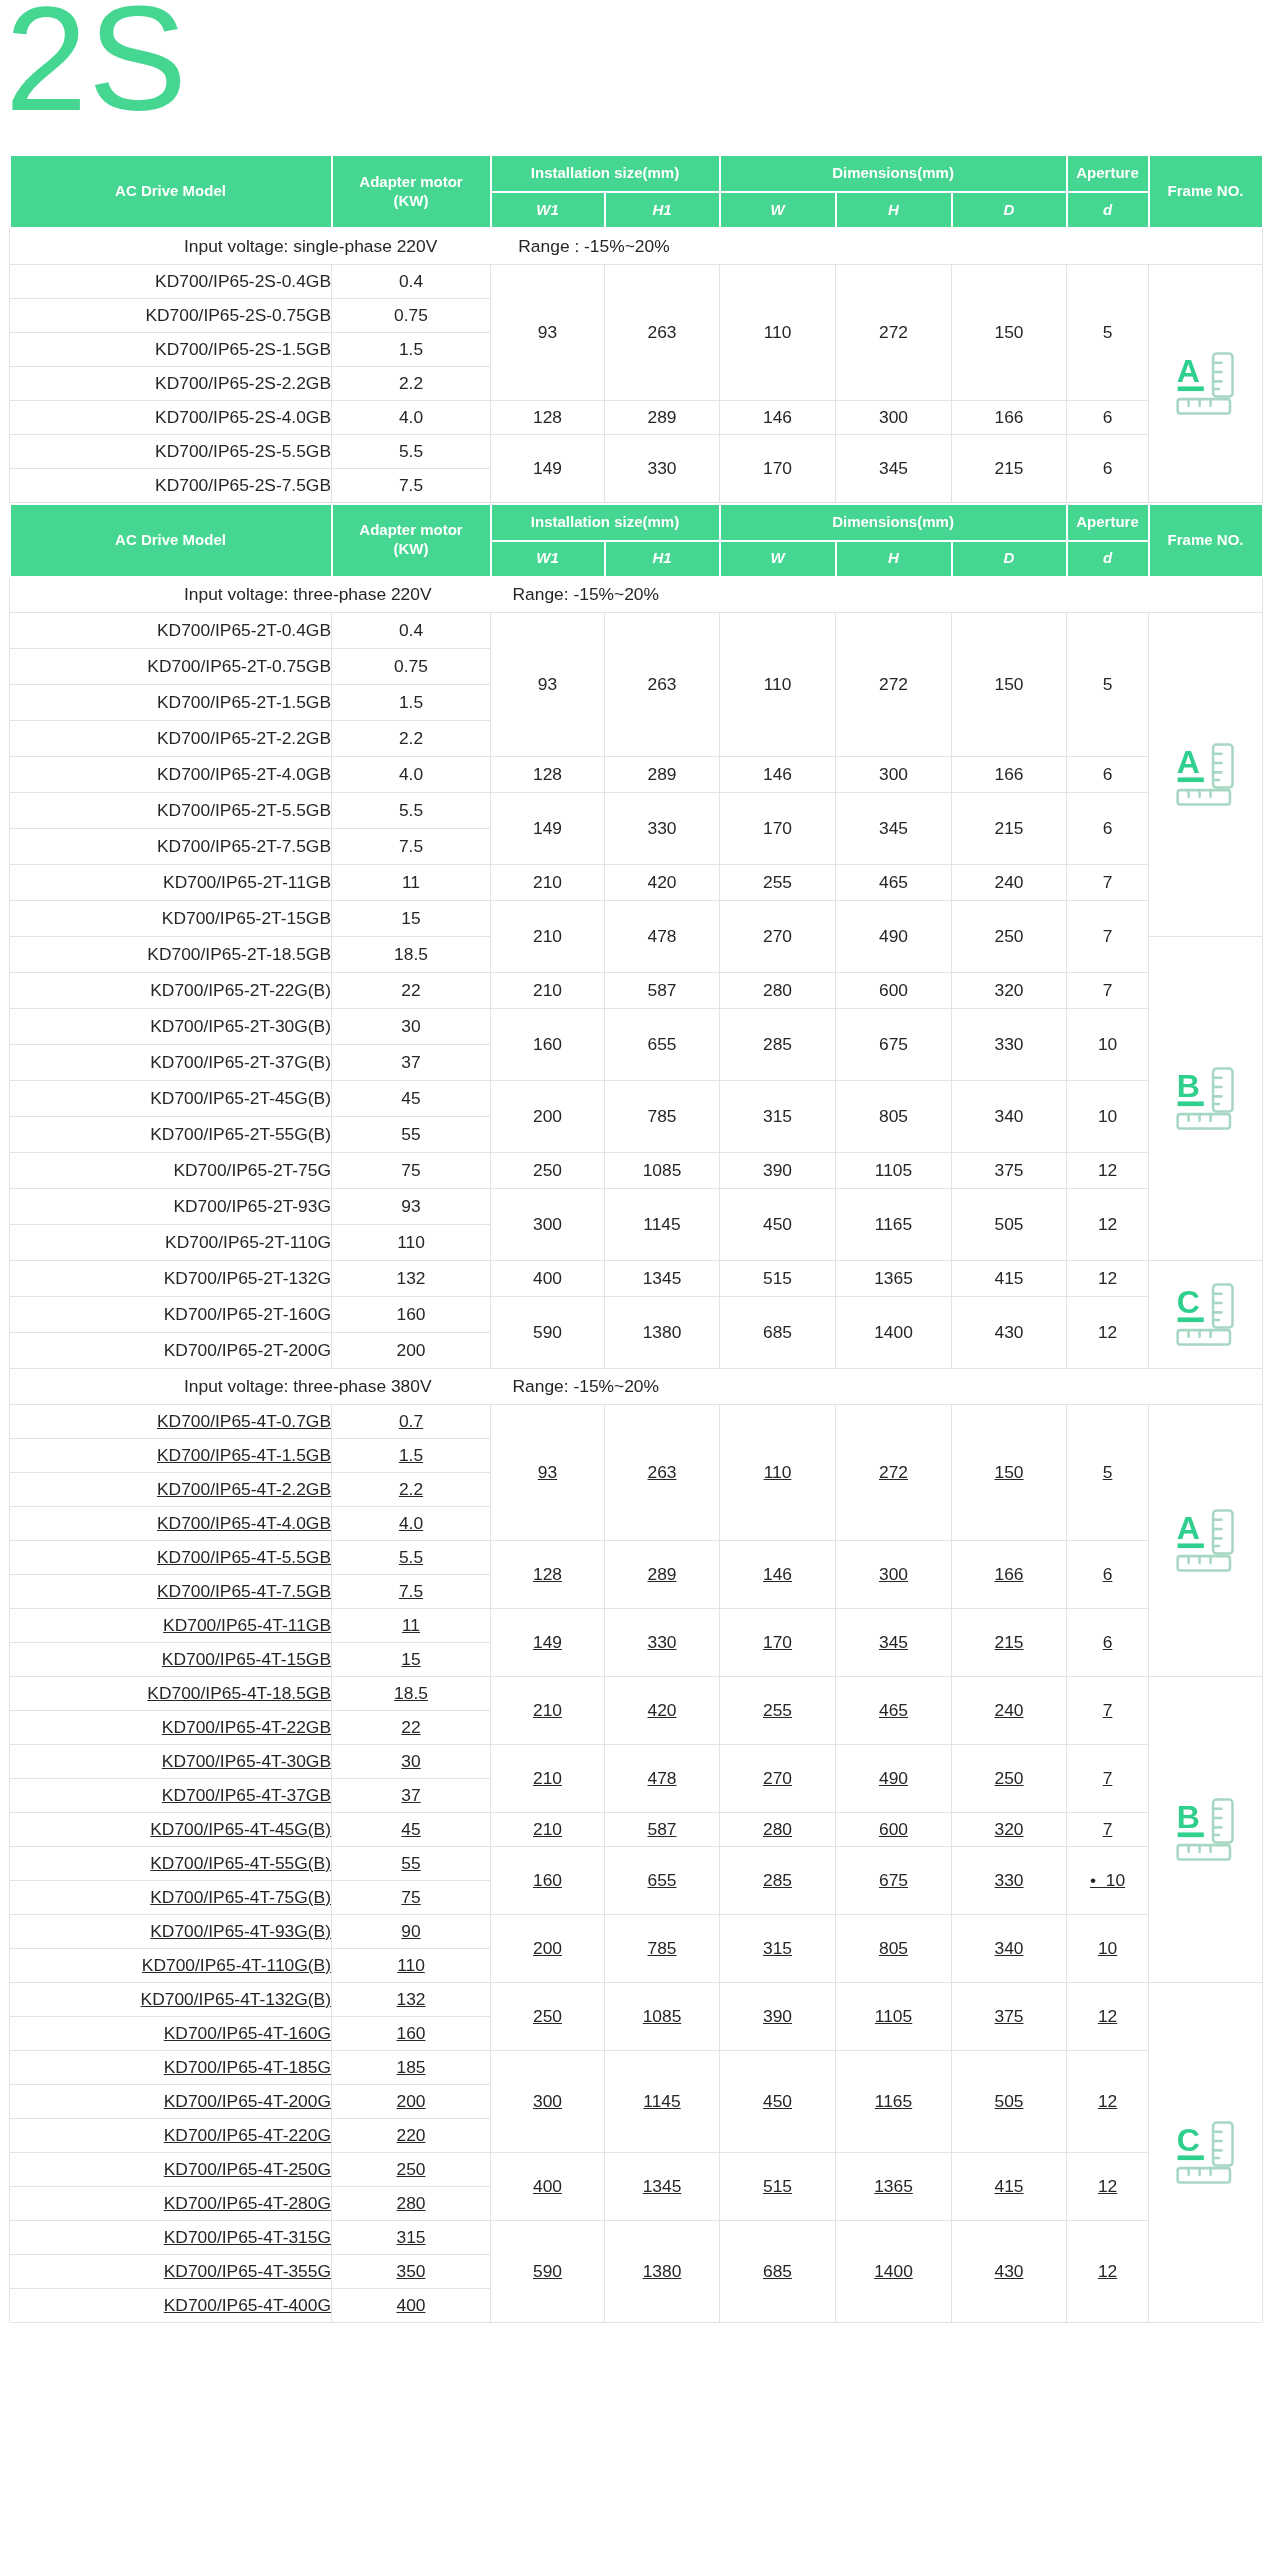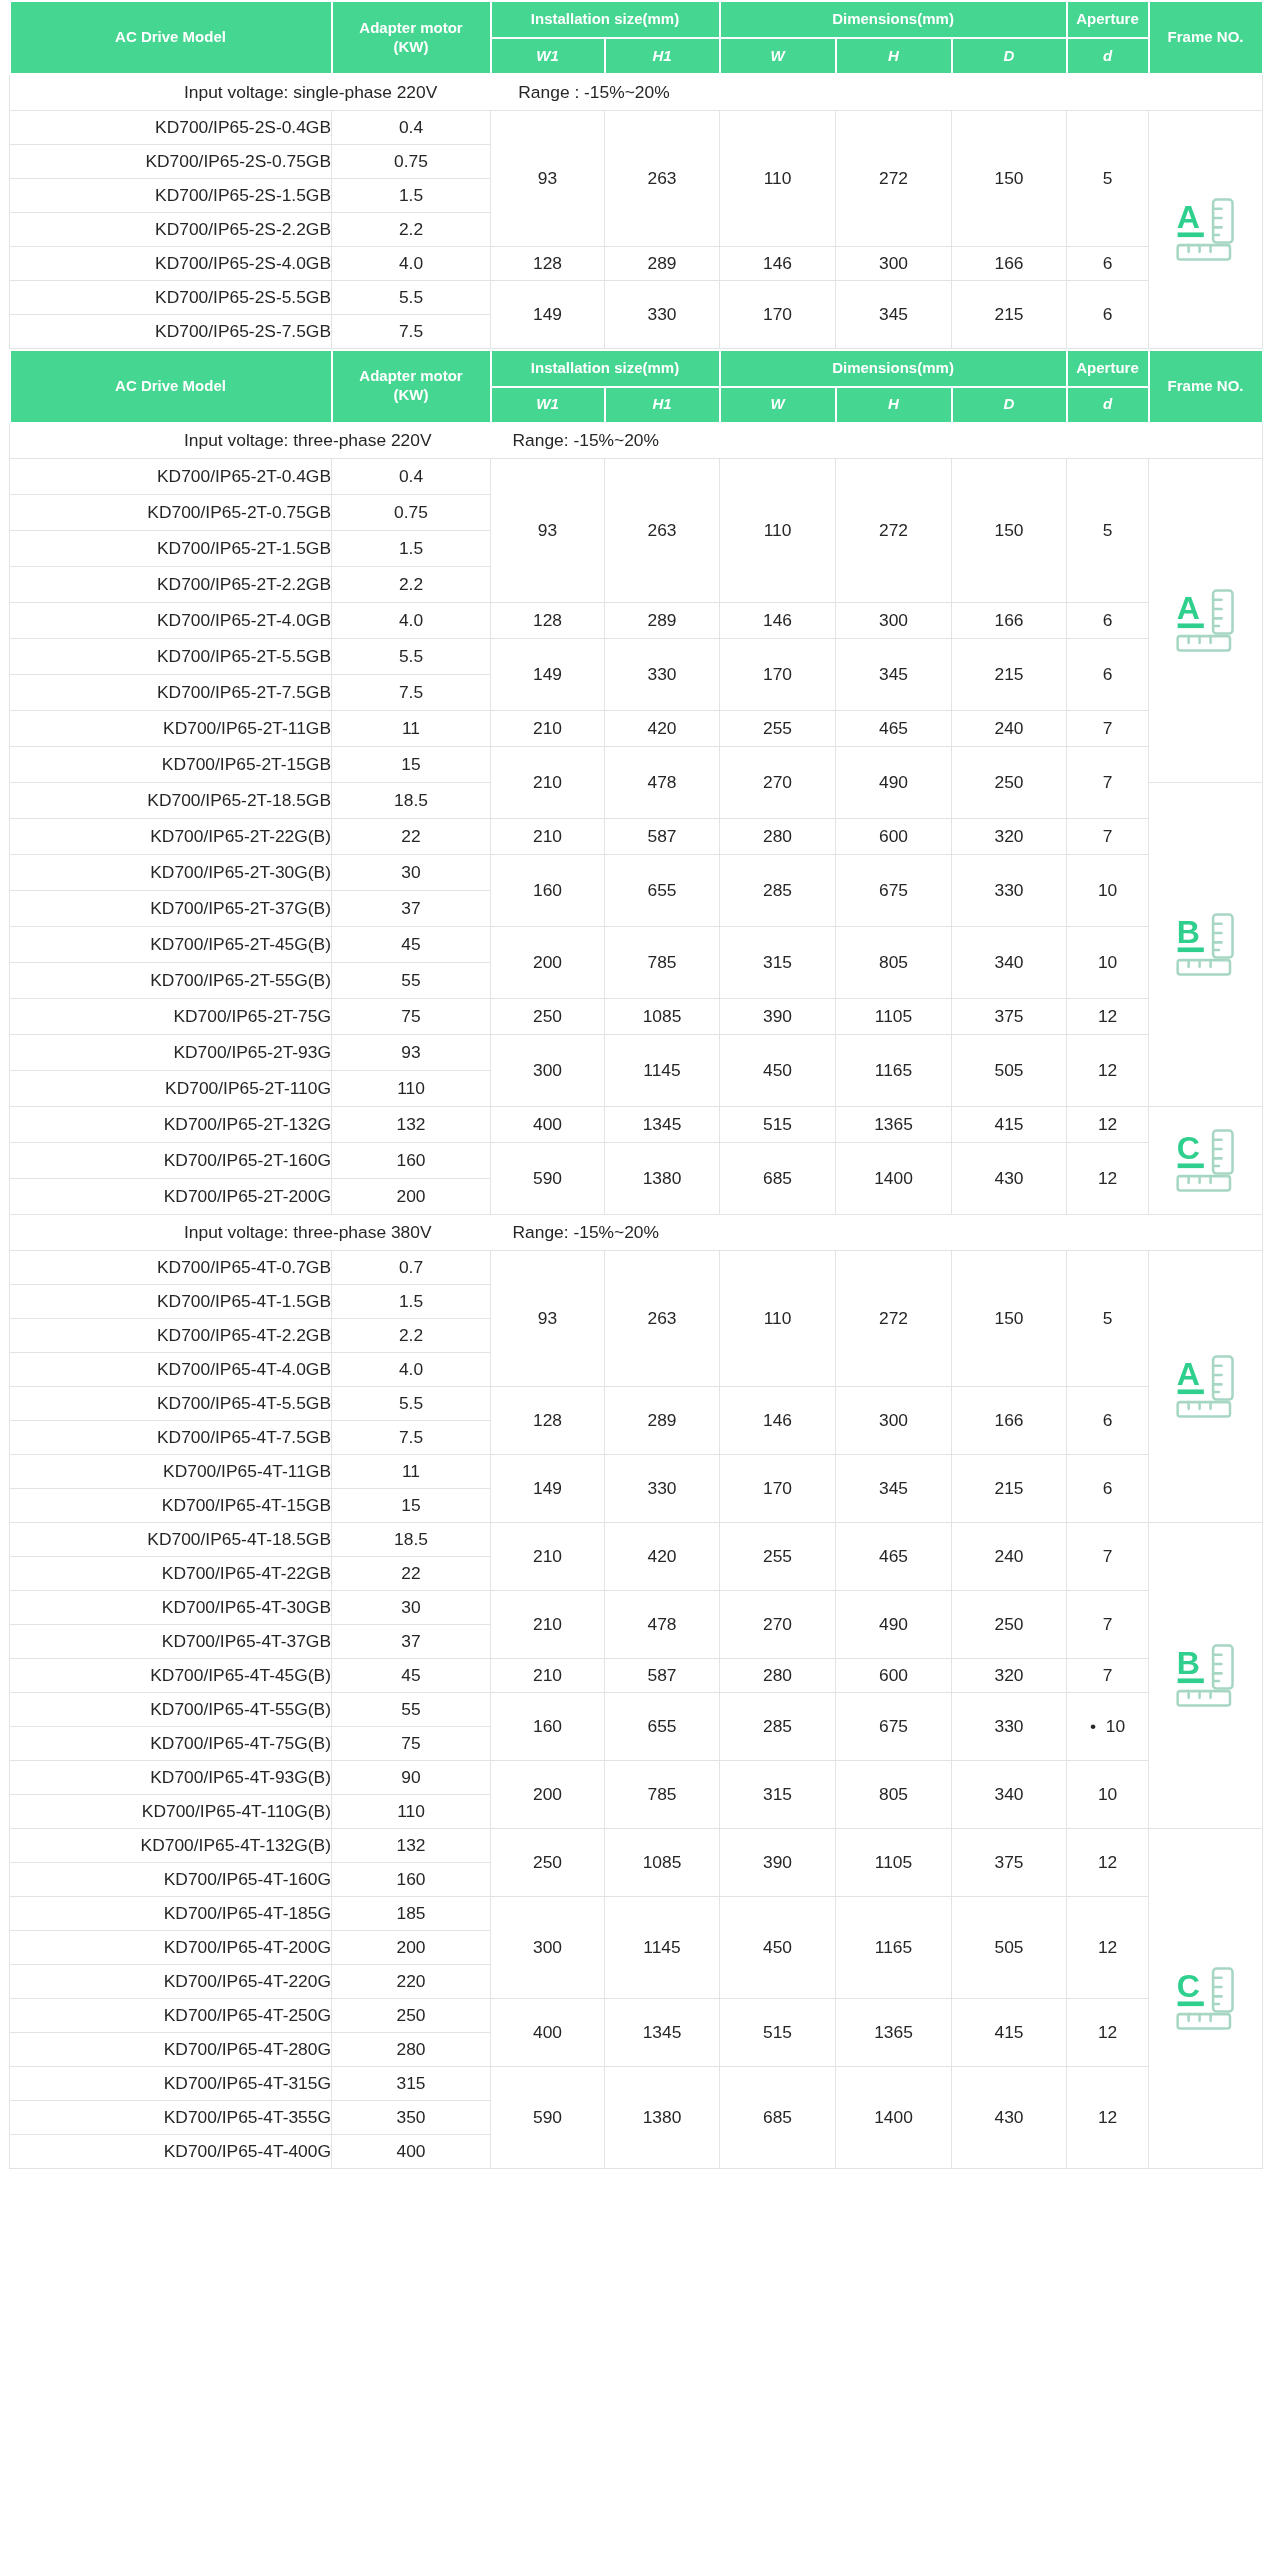--- a/index.html
+++ b/index.html
@@ -43,30 +43,31 @@
   tr.subheader-row td{
     background:var(--subbg,#e8e8e8);
     font-size:18px;color:#141414;
   }
   .sub-wrap{
     display:flex;justify-content:flex-start;align-items:center;
     gap:81px;padding-left:174px;
   }
   tr.r-t0s0{height:34px;}
   tr.r-t1s0{height:36px;}
-  tr.r-t1s1{height:34px;}
+  tr.r-t1s1{height:34px;text-decoration:underline;}
 
   td.frame-cell{background:#ffffff;}
   .frame-icon{display:inline-block;vertical-align:middle;}
 </style>
 </head>
 <body>
 
 <div class="page">
 
+  <h1 class="big-title" id="title-2s">2S</h1>
 
   <table class="spec">
     <colgroup>
       <col style="width:322px">
         <col style="width:159px">
       <col style="width:114px">
         <col style="width:115px">
       <col style="width:116px">
         <col style="width:116px">
         <col style="width:115px">

